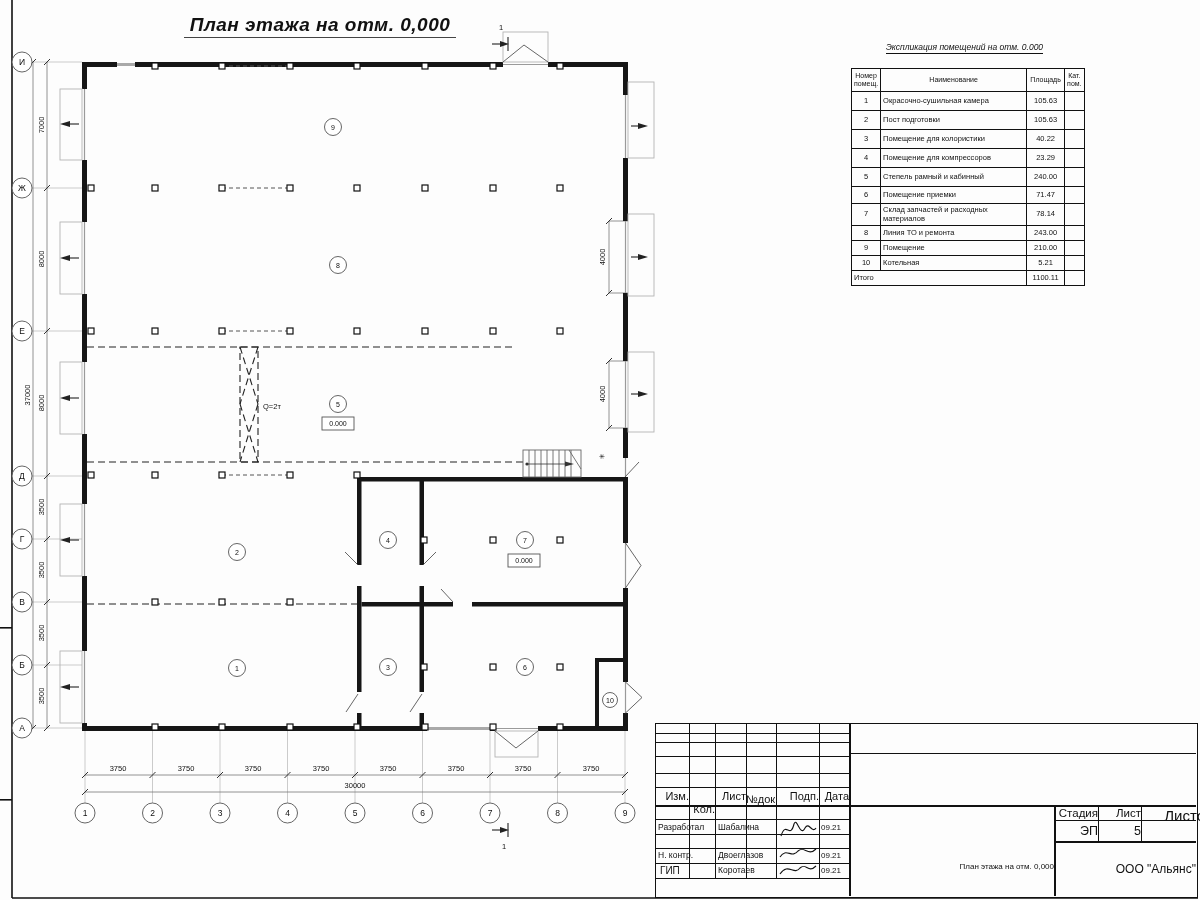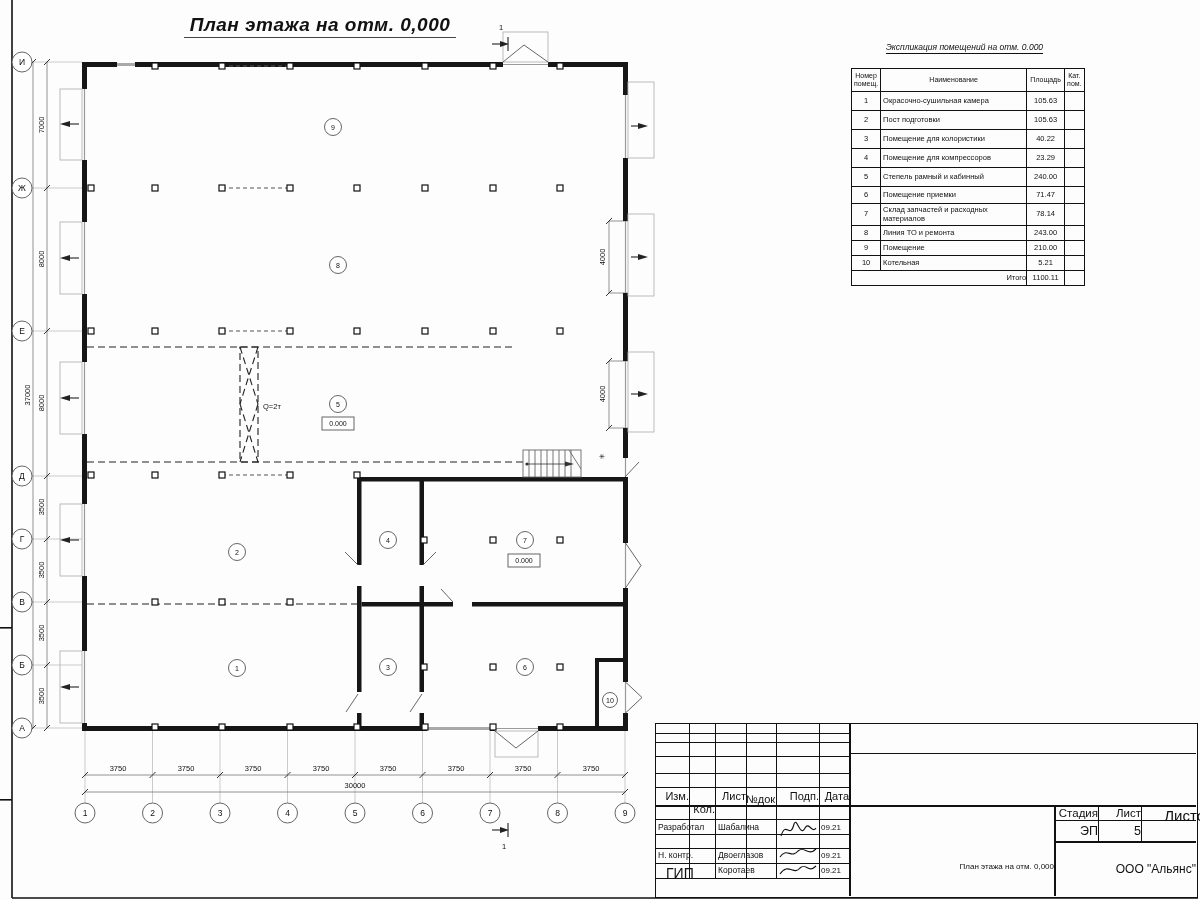--- a/index.html
+++ b/index.html
@@ -484,21 +484,21 @@
           <td class="c">210.00</td>
           <td></td>
         </tr>
   <tr style="height:15px">
           <td class="c">10</td>
           <td class="n">Котельная</td>
           <td class="c">5.21</td>
           <td></td>
         </tr>
   <tr style="height:15px">
-    <td colspan="2" style="text-align:right;padding-right:0;">Итого</td>
+    <td colspan="2" style="text-align:left;padding-right:0;">Итого</td>
     <td class="c">1100.11</td>
     <td></td>
   </tr>
 </tbody>
     </table>
 
 <div class="tblock">
 
   <div class="tbl" style="left:33px;top:0;width:1px;height:154px"></div>
   <div class="tbl" style="left:59px;top:0;width:1px;height:154px"></div>
@@ -531,21 +531,21 @@
   <div class="tbt cen" style="left:90px;top:69px;width:30px;font-size:11px">№док.</div>
   <div class="tbt cen" style="left:120px;top:66px;width:43px;font-size:11px">Подп.</div>
   <div class="tbt cen" style="left:163px;top:66px;width:30px;font-size:11px">Дата</div>
 
   <div class="tbt" style="left:2px;top:98px;width:57px;font-size:8.5px">Разработал</div>
   <div class="tbt" style="left:62px;top:98px;width:58px;font-size:8.5px">Шабалина</div>
   <div class="tbt" style="left:165px;top:99px;width:28px;font-size:8px">09.21</div>
   <div class="tbt" style="left:2px;top:126px;width:57px;font-size:8.5px">Н. контр.</div>
   <div class="tbt" style="left:62px;top:126px;width:58px;font-size:8.5px">Двоеглазов</div>
   <div class="tbt" style="left:165px;top:127px;width:28px;font-size:8px">09.21</div>
-  <div class="tbt" style="left:10px;top:141px;width:57px;font-size:14px">ГИП</div>
+  <div class="tbt" style="left:4px;top:141px;width:57px;font-size:10px">ГИП</div>
   <div class="tbt" style="left:62px;top:141px;width:58px;font-size:8.5px">Коротаев</div>
   <div class="tbt" style="left:165px;top:142px;width:28px;font-size:8px">09.21</div>
 
   <svg style="left:122px;top:92px;position:absolute" width="40" height="28" viewBox="0 0 40 28">
     <path d="M3,20 C8,4 12,24 16,8 C19,0 22,22 27,12 C31,5 34,18 38,12" stroke="#111" stroke-width="1.1" fill="none"></path>
   </svg>
   <svg style="left:122px;top:121px;position:absolute" width="40" height="16" viewBox="0 0 40 16">
     <path d="M2,12 C8,2 14,14 20,6 C26,0 30,12 38,4" stroke="#111" stroke-width="1.1" fill="none"></path>
   </svg>
   <svg style="left:122px;top:136px;position:absolute" width="40" height="18" viewBox="0 0 40 18">

